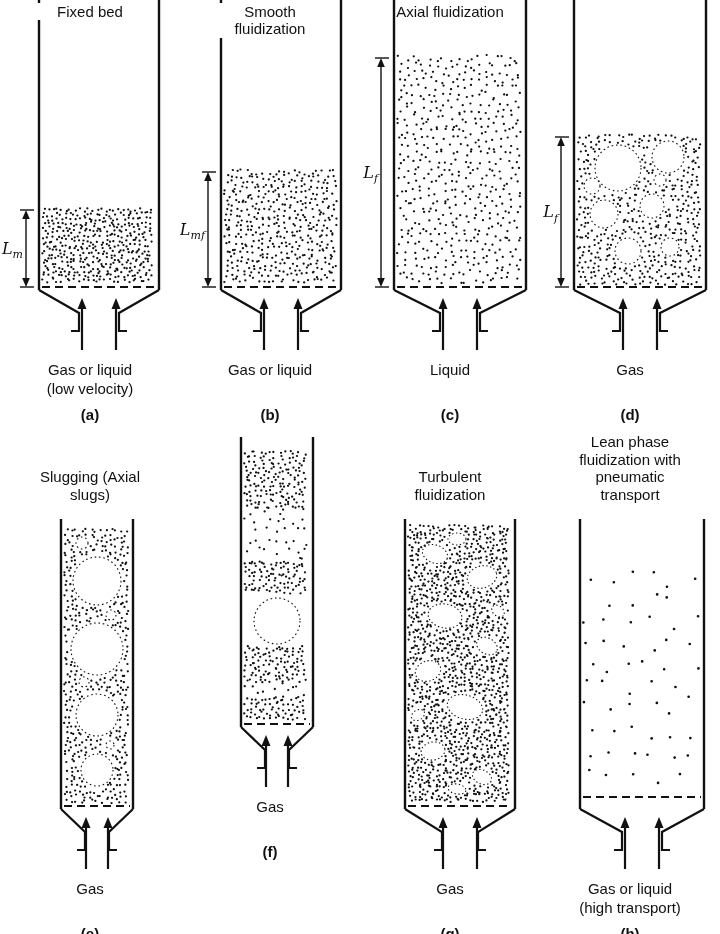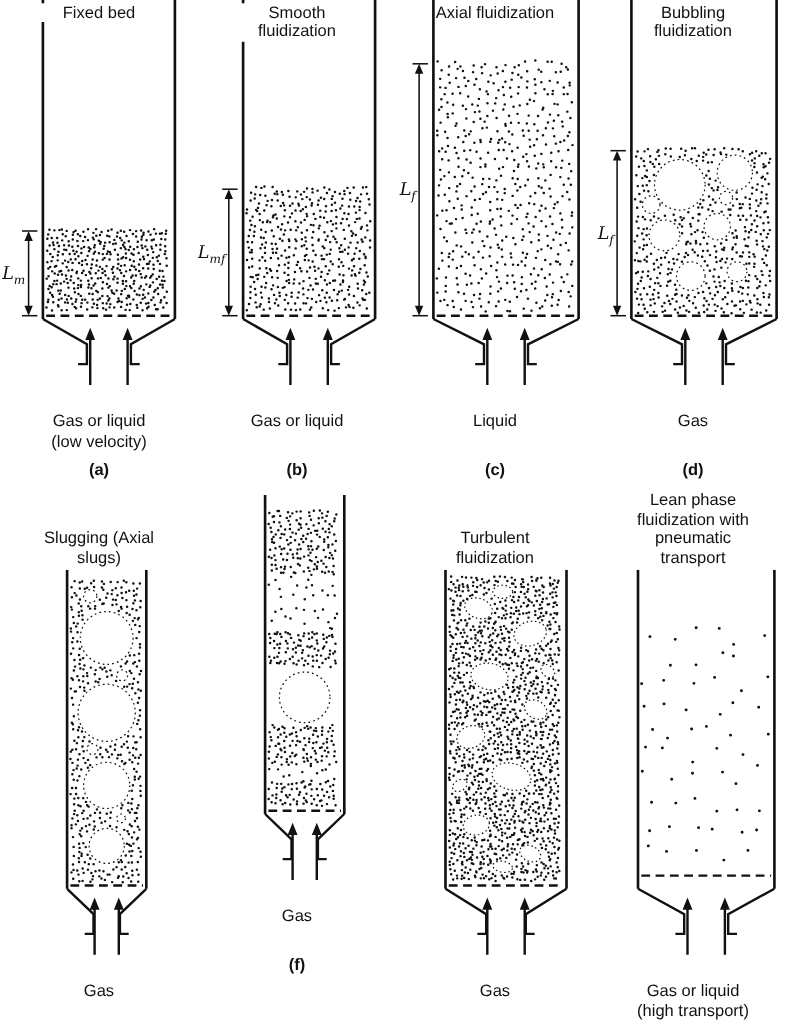--- a/index.html
+++ b/index.html
@@ -4,25 +4,25 @@
 <title>Fluidization regimes diagram</title>
 <style>
   *{box-sizing:border-box}
   body{margin:0;background:#fff;color:#111;font-family:"Liberation Sans",sans-serif}
   .fig{width:720px;margin:0 auto;padding-top:0}
   .row{display:flex}
   .row2{margin-top:14px}
   .panel{width:180px;position:relative;display:flex;flex-direction:column;align-items:center}
   .titlebox{pointer-events:none}
   .row1 .titlebox{position:absolute;top:3px;left:0;width:100%;display:flex;justify-content:center;z-index:2}
-  .row2 .titlebox{height:66px;display:flex;align-items:flex-end;justify-content:flex-start;margin-bottom:2px}
+  .row2 .titlebox{height:66px;display:flex;align-items:flex-end;justify-content:flex-start;margin-bottom:16px}
   .title{width:108px;text-align:center;font-size:15px;line-height:1.16;background:#fff}
   .row2 .title{background:transparent}
   svg.vessel{display:block}
-  .inlet{height:38px;text-align:center;font-size:15px;line-height:1.25;margin-top:14px;white-space:nowrap}
+  .inlet{height:38px;text-align:center;font-size:15px;line-height:1.25;margin-top:1px;white-space:nowrap}
   .caption{font-weight:700;font-size:15px;margin-top:7px}
 </style>
 </head>
 <body>
 
 <div class="fig">
 
   <div class="row row1">
 
     <section class="panel">
@@ -118,23 +118,20 @@
           </g>
         </svg>
       <div class="inlet">
         <div>Liquid</div>
         <div></div>
       </div>
       <div class="caption">(c)</div>
     </section>
 
     <section class="panel">
-      <div class="titlebox">
-        <div class="title">Bubbling fluidization</div>
-      </div>
       <svg class="vessel" width="180" height="360">
           <g>
             <path d="M34 0V290M166 0V290" stroke="#111111" stroke-width="2.4" fill="none"></path>
             <path d="M34 290L80 313V331H72M166 290L120 313V331H128" stroke="#111111" stroke-width="2.2" fill="none"></path>
           </g>
           <line x1="37" y1="287" x2="163" y2="287" stroke="#111111" stroke-width="2.2" stroke-dasharray="8 5"></line>
           <path d="M39.6 137.7h.1M45.9 137.6h.1M49.0 135.6h.1M57.6 138.1h.1M58.6 136.5h.1M65.2 135.0h.1M69.6 135.2h.1M79.2 135.3h.1M83.2 137.0h.1M89.2 134.7h.1M91.8 134.7h.1M99.7 138.9h.1M104.0 136.1h.1M109.6 135.7h.1M115.0 138.7h.1M118.3 134.8h.1M125.8 135.4h.1M131.4 135.7h.1M135.2 137.5h.1M143.7 138.9h.1M147.4 137.5h.1M152.5 139.3h.1M155.9 139.3h.1M38.3 142.3h.1M42.9 144.0h.1M51.0 142.1h.1M56.2 144.7h.1M59.0 141.7h.1M64.8 140.2h.1M69.8 142.2h.1M77.9 142.8h.1M82.6 141.2h.1M88.4 144.5h.1M95.2 141.6h.1M99.2 142.6h.1M102.0 140.5h.1M108.7 140.9h.1M115.4 140.1h.1M120.2 140.6h.1M141.7 140.3h.1M146.1 144.0h.1M150.2 141.6h.1M160.1 144.4h.1M45.2 146.3h.1M51.2 147.3h.1M53.4 149.0h.1M59.2 149.1h.1M93.4 146.3h.1M99.1 146.0h.1M103.7 147.8h.1M107.1 147.4h.1M143.6 145.9h.1M145.9 148.4h.1M154.0 149.3h.1M159.1 147.9h.1M40.8 151.5h.1M45.8 150.9h.1M48.0 154.9h.1M54.8 151.6h.1M104.2 155.5h.1M145.7 151.8h.1M154.2 152.1h.1M155.9 151.1h.1M38.5 159.3h.1M46.4 160.0h.1M48.0 160.9h.1M54.4 159.1h.1M102.1 159.6h.1M148.1 156.8h.1M153.4 160.7h.1M157.6 157.6h.1M43.9 161.9h.1M50.4 164.5h.1M105.3 162.5h.1M110.5 164.2h.1M152.4 161.6h.1M155.5 162.9h.1M39.8 169.2h.1M44.3 168.8h.1M47.9 168.3h.1M104.4 167.7h.1M107.1 171.0h.1M112.7 170.3h.1M144.0 170.7h.1M148.7 167.6h.1M153.1 169.2h.1M158.8 167.2h.1M41.2 176.4h.1M45.5 173.3h.1M49.4 173.8h.1M108.7 173.1h.1M112.2 172.8h.1M129.6 175.0h.1M143.6 176.0h.1M147.8 172.5h.1M152.4 174.8h.1M156.8 176.8h.1M37.3 181.1h.1M99.4 182.0h.1M104.5 178.7h.1M108.1 181.3h.1M129.8 181.0h.1M137.7 179.5h.1M141.6 180.8h.1M147.5 182.3h.1M151.9 181.2h.1M156.6 180.5h.1M42.3 183.4h.1M96.5 185.5h.1M105.7 186.3h.1M110.4 184.1h.1M126.4 186.9h.1M132.5 185.5h.1M135.2 185.6h.1M141.6 185.9h.1M149.4 187.1h.1M151.4 184.7h.1M157.7 184.9h.1M39.2 188.9h.1M85.7 193.0h.1M94.8 188.7h.1M98.3 188.7h.1M103.9 190.4h.1M107.8 191.9h.1M116.0 192.4h.1M122.4 190.4h.1M124.0 190.4h.1M132.5 189.3h.1M133.8 188.8h.1M141.7 189.3h.1M147.4 191.9h.1M154.8 192.9h.1M156.0 192.3h.1M40.0 196.9h.1M44.4 197.3h.1M54.5 196.8h.1M58.6 198.5h.1M64.4 196.1h.1M72.4 195.2h.1M78.7 197.5h.1M81.5 198.4h.1M89.8 198.1h.1M95.0 194.8h.1M96.0 194.8h.1M123.8 195.5h.1M131.3 196.1h.1M135.4 196.1h.1M142.6 195.8h.1M148.3 196.4h.1M151.3 197.6h.1M158.0 197.5h.1M38.8 201.4h.1M46.3 199.4h.1M51.5 200.3h.1M73.8 200.2h.1M77.8 203.9h.1M79.9 200.1h.1M87.5 203.6h.1M94.8 200.6h.1M132.9 199.8h.1M138.5 199.7h.1M143.5 203.9h.1M145.9 200.5h.1M154.0 202.9h.1M158.5 202.2h.1M40.4 207.4h.1M45.1 208.3h.1M48.1 207.8h.1M80.0 205.9h.1M88.1 205.8h.1M94.1 209.3h.1M128.7 209.6h.1M137.2 206.5h.1M142.9 209.1h.1M148.3 205.7h.1M154.3 209.3h.1M159.8 209.2h.1M39.3 214.3h.1M43.7 212.2h.1M47.8 213.8h.1M80.0 212.1h.1M88.5 213.0h.1M91.8 211.0h.1M98.6 211.0h.1M125.8 212.1h.1M129.7 214.7h.1M137.7 210.2h.1M140.9 211.1h.1M147.0 210.8h.1M151.6 213.0h.1M158.1 212.6h.1M37.0 219.4h.1M45.0 217.6h.1M84.2 220.3h.1M85.2 219.8h.1M92.6 219.0h.1M99.8 216.1h.1M120.3 218.1h.1M127.1 216.0h.1M129.8 216.1h.1M136.8 217.5h.1M140.5 215.9h.1M147.8 218.8h.1M153.1 219.2h.1M157.0 215.8h.1M41.4 225.1h.1M45.5 223.1h.1M48.0 222.8h.1M83.7 222.0h.1M87.6 221.3h.1M92.7 221.2h.1M96.6 222.1h.1M102.8 221.5h.1M109.7 223.8h.1M115.5 221.3h.1M118.3 225.3h.1M126.2 225.0h.1M128.6 222.0h.1M137.9 223.4h.1M139.8 223.9h.1M148.2 222.3h.1M153.6 224.0h.1M158.9 224.3h.1M38.9 230.1h.1M44.6 226.6h.1M51.8 230.7h.1M65.9 229.9h.1M76.9 231.0h.1M83.6 230.0h.1M89.6 227.1h.1M91.5 229.3h.1M99.1 228.1h.1M103.3 227.9h.1M111.1 228.6h.1M116.4 226.7h.1M117.9 227.3h.1M125.6 226.7h.1M129.6 229.6h.1M135.4 229.6h.1M141.1 229.4h.1M145.0 231.1h.1M154.8 226.5h.1M157.5 227.8h.1M37.2 236.6h.1M45.9 236.1h.1M48.1 233.4h.1M57.1 236.3h.1M61.0 234.5h.1M64.5 234.1h.1M72.1 235.4h.1M75.6 236.0h.1M82.4 233.6h.1M85.4 231.8h.1M94.4 232.3h.1M98.3 233.4h.1M105.4 231.9h.1M110.8 233.8h.1M116.3 235.5h.1M120.9 235.1h.1M125.6 235.4h.1M132.8 233.0h.1M134.4 233.1h.1M141.1 233.5h.1M146.0 233.3h.1M153.1 235.6h.1M156.2 232.3h.1M40.3 237.3h.1M42.1 237.6h.1M47.9 237.8h.1M54.4 239.8h.1M61.0 240.6h.1M68.1 238.3h.1M72.7 239.6h.1M79.9 237.9h.1M100.7 237.5h.1M103.1 241.3h.1M111.4 238.2h.1M114.8 237.2h.1M119.6 238.5h.1M138.5 239.8h.1M141.1 239.6h.1M145.8 239.8h.1M154.6 239.0h.1M157.0 241.1h.1M39.9 247.3h.1M44.3 247.0h.1M49.3 246.7h.1M54.7 245.0h.1M58.5 243.1h.1M67.7 244.5h.1M70.9 244.9h.1M105.3 246.1h.1M109.5 244.9h.1M115.7 243.3h.1M145.5 242.6h.1M152.3 246.5h.1M159.9 246.4h.1M38.2 248.3h.1M43.3 252.2h.1M48.9 250.9h.1M57.5 252.6h.1M60.0 248.4h.1M67.1 249.3h.1M69.5 248.1h.1M108.6 251.4h.1M113.4 251.8h.1M141.0 250.1h.1M146.8 251.2h.1M153.1 249.9h.1M159.4 250.7h.1M40.0 257.9h.1M42.5 255.4h.1M51.4 253.7h.1M55.5 257.4h.1M58.5 257.5h.1M67.4 256.1h.1M69.3 255.2h.1M102.1 257.6h.1M109.5 256.0h.1M114.1 256.7h.1M118.7 255.4h.1M125.3 257.7h.1M138.1 255.2h.1M140.4 255.6h.1M148.4 253.6h.1M151.0 256.2h.1M160.1 255.5h.1M39.5 262.6h.1M45.4 262.1h.1M50.7 260.7h.1M54.7 263.5h.1M60.4 259.9h.1M66.4 259.7h.1M73.6 258.9h.1M74.8 263.3h.1M104.6 261.8h.1M111.0 260.9h.1M114.8 260.0h.1M118.4 261.8h.1M125.3 262.0h.1M133.1 260.9h.1M135.3 261.8h.1M140.2 261.3h.1M148.4 261.8h.1M150.3 260.3h.1M156.1 259.4h.1M37.6 265.5h.1M42.2 267.7h.1M48.3 267.5h.1M53.5 267.8h.1M58.5 266.3h.1M66.5 268.8h.1M73.7 267.9h.1M75.0 267.2h.1M79.9 268.6h.1M85.8 268.4h.1M94.9 266.3h.1M99.1 265.4h.1M105.5 266.7h.1M109.9 268.4h.1M112.5 265.4h.1M121.7 266.2h.1M125.7 264.3h.1M131.4 265.2h.1M134.7 266.9h.1M139.8 267.6h.1M145.7 268.6h.1M154.0 266.4h.1M159.5 267.8h.1M39.1 271.5h.1M43.2 272.0h.1M51.3 272.4h.1M54.1 271.9h.1M58.7 270.5h.1M68.1 273.6h.1M71.3 271.7h.1M75.0 274.1h.1M84.5 270.7h.1M86.6 273.5h.1M91.6 270.1h.1M100.3 271.1h.1M102.3 273.7h.1M107.7 271.7h.1M117.0 272.1h.1M119.2 270.2h.1M125.4 274.0h.1M132.8 274.1h.1M135.3 273.5h.1M141.7 273.7h.1M148.5 272.0h.1M154.4 270.0h.1M158.9 270.3h.1M40.8 276.9h.1M45.0 277.0h.1M51.4 277.6h.1M55.2 275.8h.1M61.9 278.5h.1M64.0 275.5h.1M69.3 276.3h.1M78.1 279.5h.1M81.5 278.1h.1M90.0 275.7h.1M92.5 279.7h.1M99.7 277.7h.1M104.4 276.9h.1M109.7 276.9h.1M112.3 278.3h.1M121.2 276.3h.1M127.7 278.0h.1M129.0 277.6h.1M138.5 276.7h.1M142.3 275.1h.1M148.7 275.8h.1M151.1 277.1h.1M159.1 277.0h.1M40.1 284.6h.1M46.1 280.7h.1M48.4 283.8h.1M54.5 283.5h.1M62.4 283.5h.1M64.5 282.4h.1M73.7 281.3h.1M76.2 284.3h.1M84.0 282.2h.1M86.4 283.5h.1M95.3 284.3h.1M100.1 283.6h.1M102.9 281.4h.1M110.4 282.6h.1M115.9 280.5h.1M118.0 283.8h.1M125.0 284.7h.1M132.9 281.2h.1M136.2 284.4h.1M143.2 281.5h.1M148.0 284.1h.1M151.5 284.2h.1M156.5 282.2h.1" stroke="#111111" stroke-width="2.2" stroke-linecap="round" fill="none"></path>
           <g>
             <circle cx="78" cy="168" r="23" fill="#fff" stroke="#111111" stroke-width="1.1" stroke-dasharray="1.6 2.8"></circle>
             <circle cx="128" cy="157" r="16" fill="#fff" stroke="#111111" stroke-width="1.1" stroke-dasharray="1.6 2.8"></circle>

